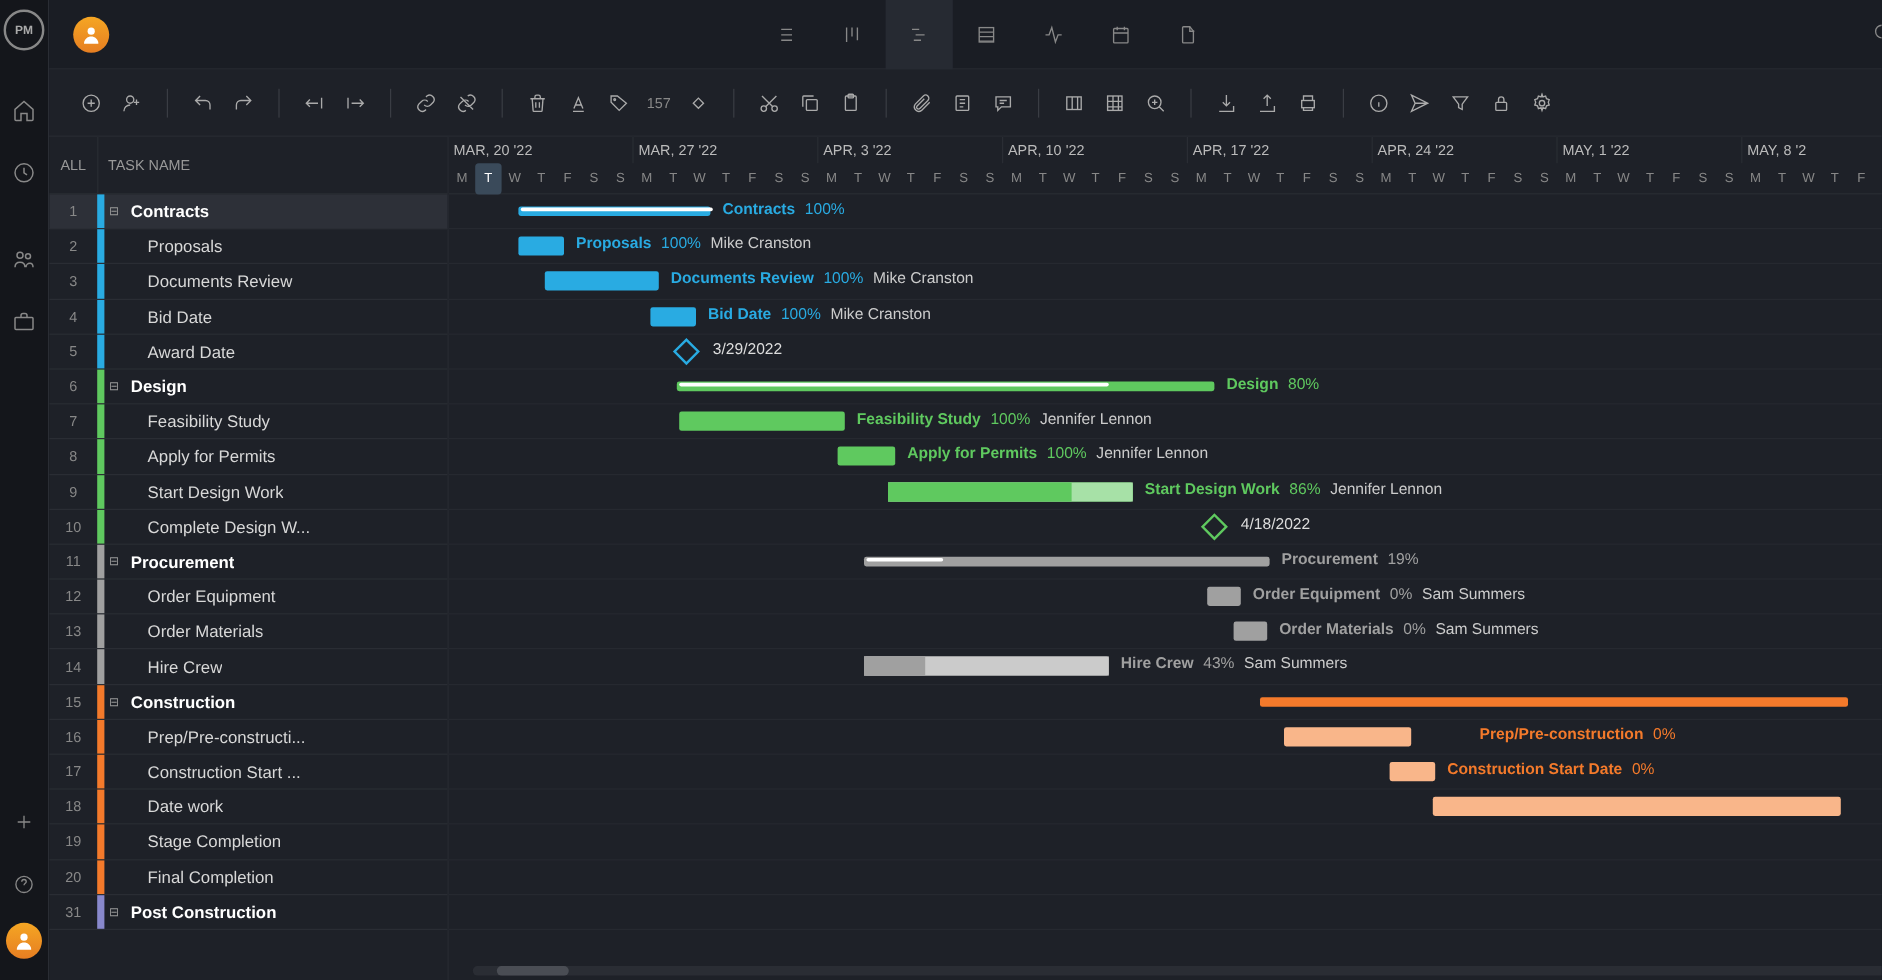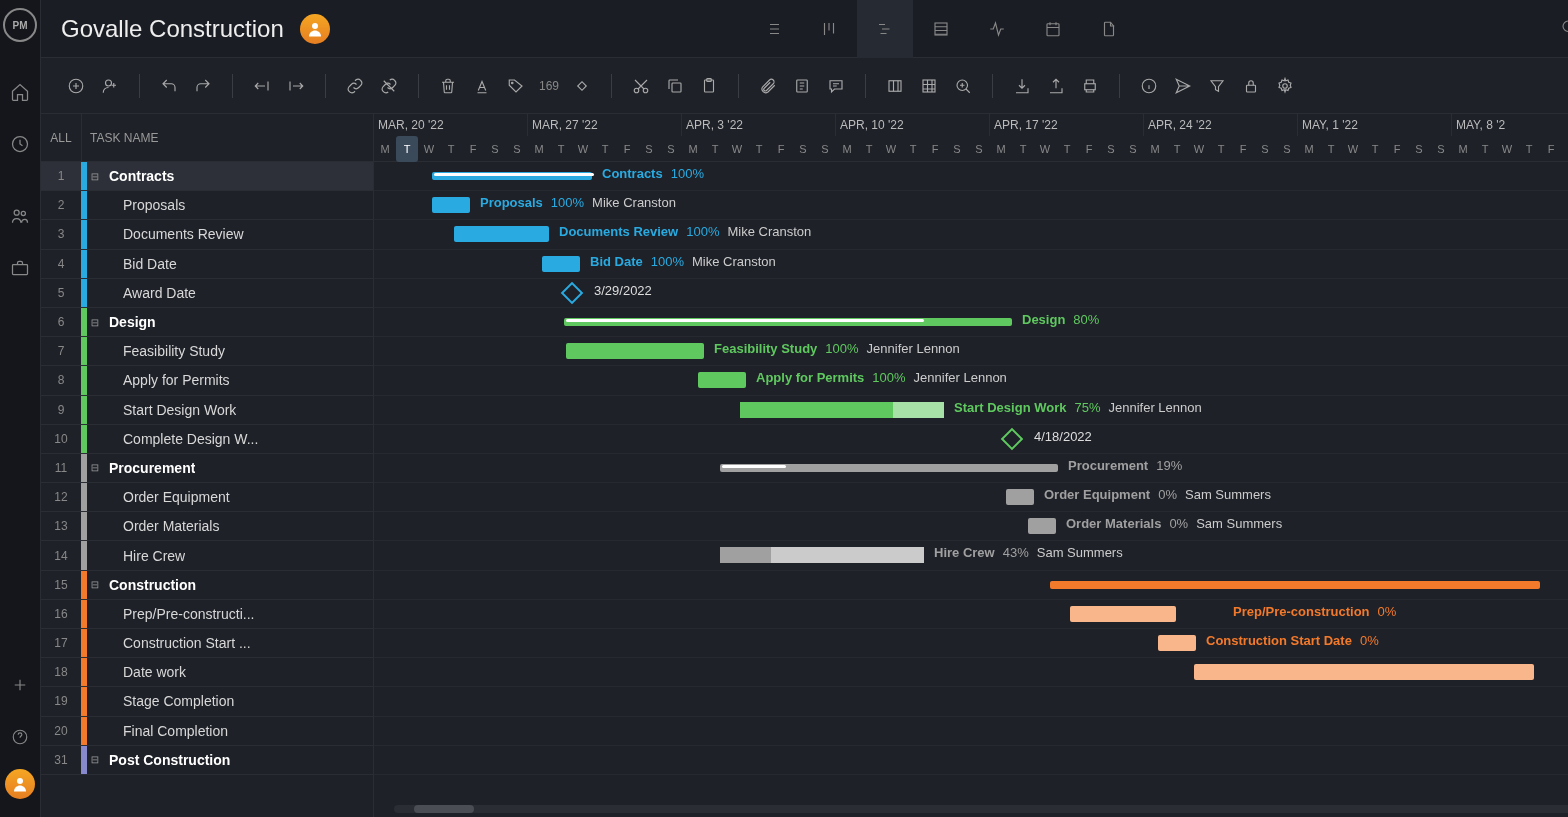--- a/index.html
+++ b/index.html
@@ -195,21 +195,20 @@
     <div class="avatar-small">
         <svg viewBox="0 0 24 24" width="18" height="18">
           <circle cx="12" cy="8" r="4" fill="#fff"></circle>
           <path d="M4 22c0-5 4-8 8-8s8 3 8 8" fill="#fff"></path>
         </svg>
       </div>
   </div>
 
   <div class="main">
     <div class="header">
-      <div class="title">Govalle Construction</div>
       <div class="avatar">
           <svg viewBox="0 0 24 24" width="18" height="18">
             <circle cx="12" cy="8" r="4" fill="#fff"></circle>
             <path d="M4 22c0-5 4-8 8-8s8 3 8 8" fill="#fff"></path>
           </svg>
         </div>
       <div class="view-icons">
         <div class="view-icon">
             <svg viewBox="0 0 24 24" fill="none" stroke="currentColor" stroke-width="1.5">
               <path d="M8 6h12M8 12h12M8 18h12M4 6h.01M4 12h.01M4 18h.01"></path>
@@ -311,21 +310,21 @@
           <svg viewBox="0 0 24 24" fill="none" stroke="currentColor" stroke-width="1.5">
             <path d="M7 18L12 6l5 12M9 14h6M6 21h12"></path>
           </svg>
         </div>
       <div class="tb-icon">
           <svg viewBox="0 0 24 24" fill="none" stroke="currentColor" stroke-width="1.5">
             <path d="M20 12l-8 8-9-9V4h7z"></path>
             <circle cx="7" cy="8" r="1"></circle>
           </svg>
         </div>
-      <div class="tb-text">169</div>
+      <div class="tb-text">157</div>
       <div class="tb-icon">
           <svg viewBox="0 0 24 24" fill="none" stroke="currentColor" stroke-width="1.5">
             <rect x="8" y="8" width="8" height="8" transform="rotate(45 12 12)"></rect>
           </svg>
         </div>
       <div class="tb-sep"></div>
       <div class="tb-icon">
           <svg viewBox="0 0 24 24" fill="none" stroke="currentColor" stroke-width="1.5">
             <circle cx="6" cy="18" r="3"></circle>
             <circle cx="18" cy="18" r="3"></circle>
@@ -685,21 +684,21 @@
                 <span class="la">Jennifer Lennon</span>
               </div>
             </div>
             <div class="gantt-row">
               <div class="gantt-bar" style="left: 366px; width: 204px; background: rgb(95, 201, 95);">
                 <div style="position: absolute; inset: 0px; background: rgb(167, 225, 167);"></div>
                 <div style="position: absolute; top: 0px; left: 0px; bottom: 0px; width: 75%; background: rgb(95, 201, 95);"></div>
               </div>
               <div class="gantt-label" style="left: 580px;">
                 <span class="ln" style="color:#5fc95f">Start Design Work</span>
-                <span class="lp" style="color:#5fc95f">75%</span>
+                <span class="lp" style="color:#5fc95f">86%</span>
                 <span class="la">Jennifer Lennon</span>
               </div>
             </div>
             <div class="gantt-row">
               <div class="milestone" style="left: 630px; border-color: rgb(95, 201, 95); background: rgb(30, 33, 40);"></div>
               <div class="gantt-label" style="left: 660px;">
                 <span class="la" style="color:#ddd">4/18/2022</span>
               </div>
             </div>
             <div class="gantt-row">

